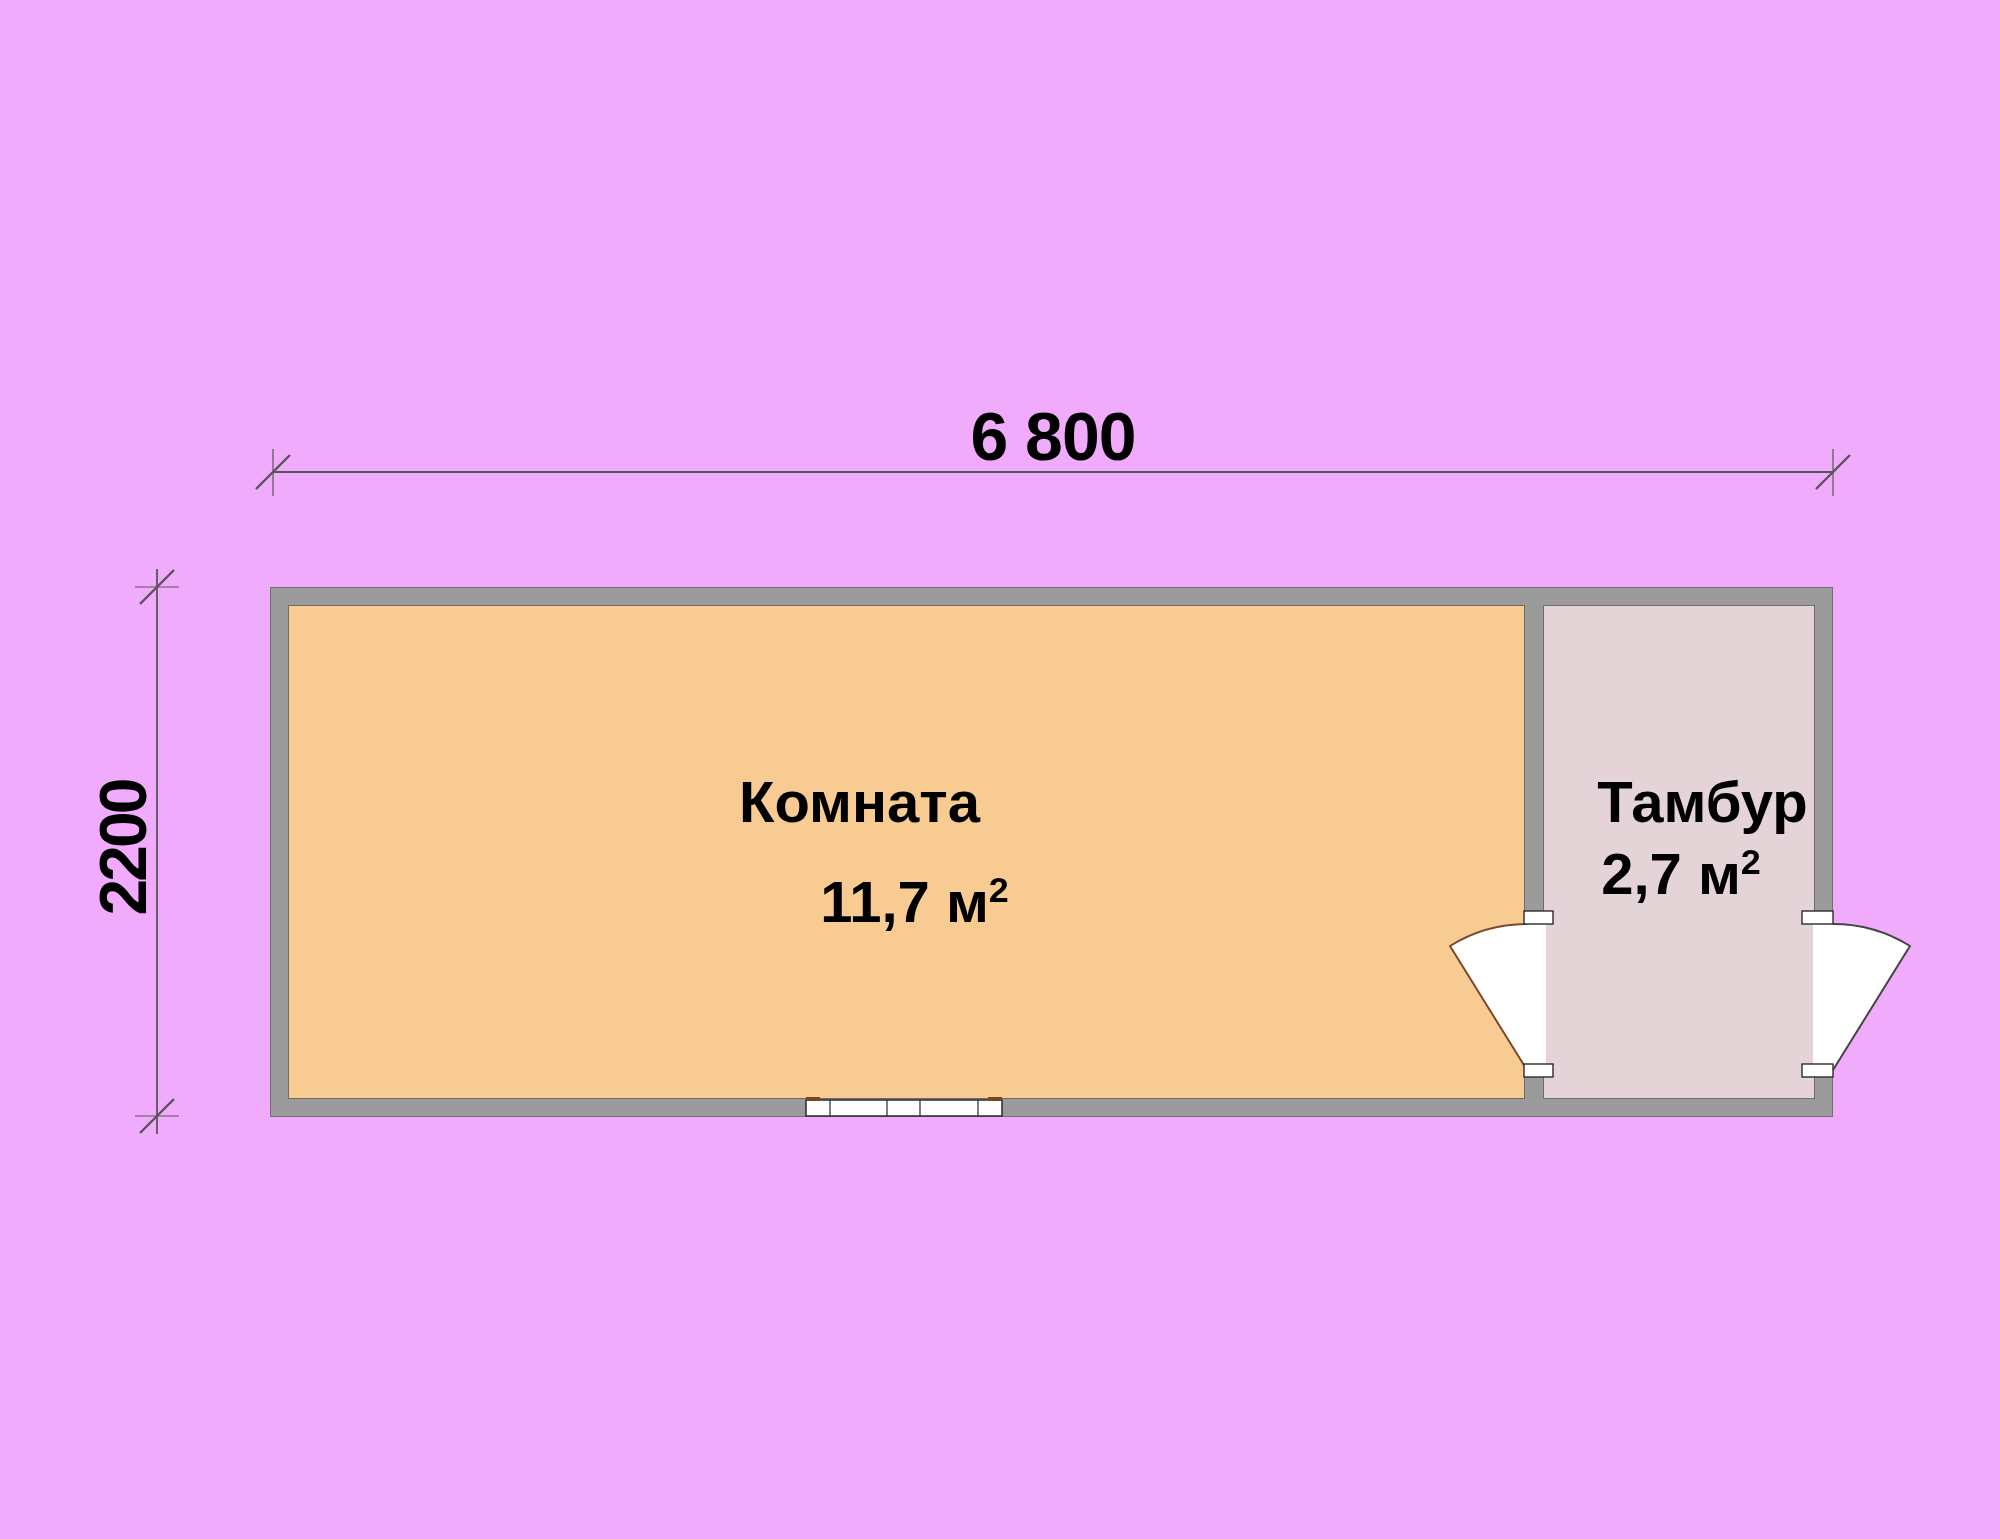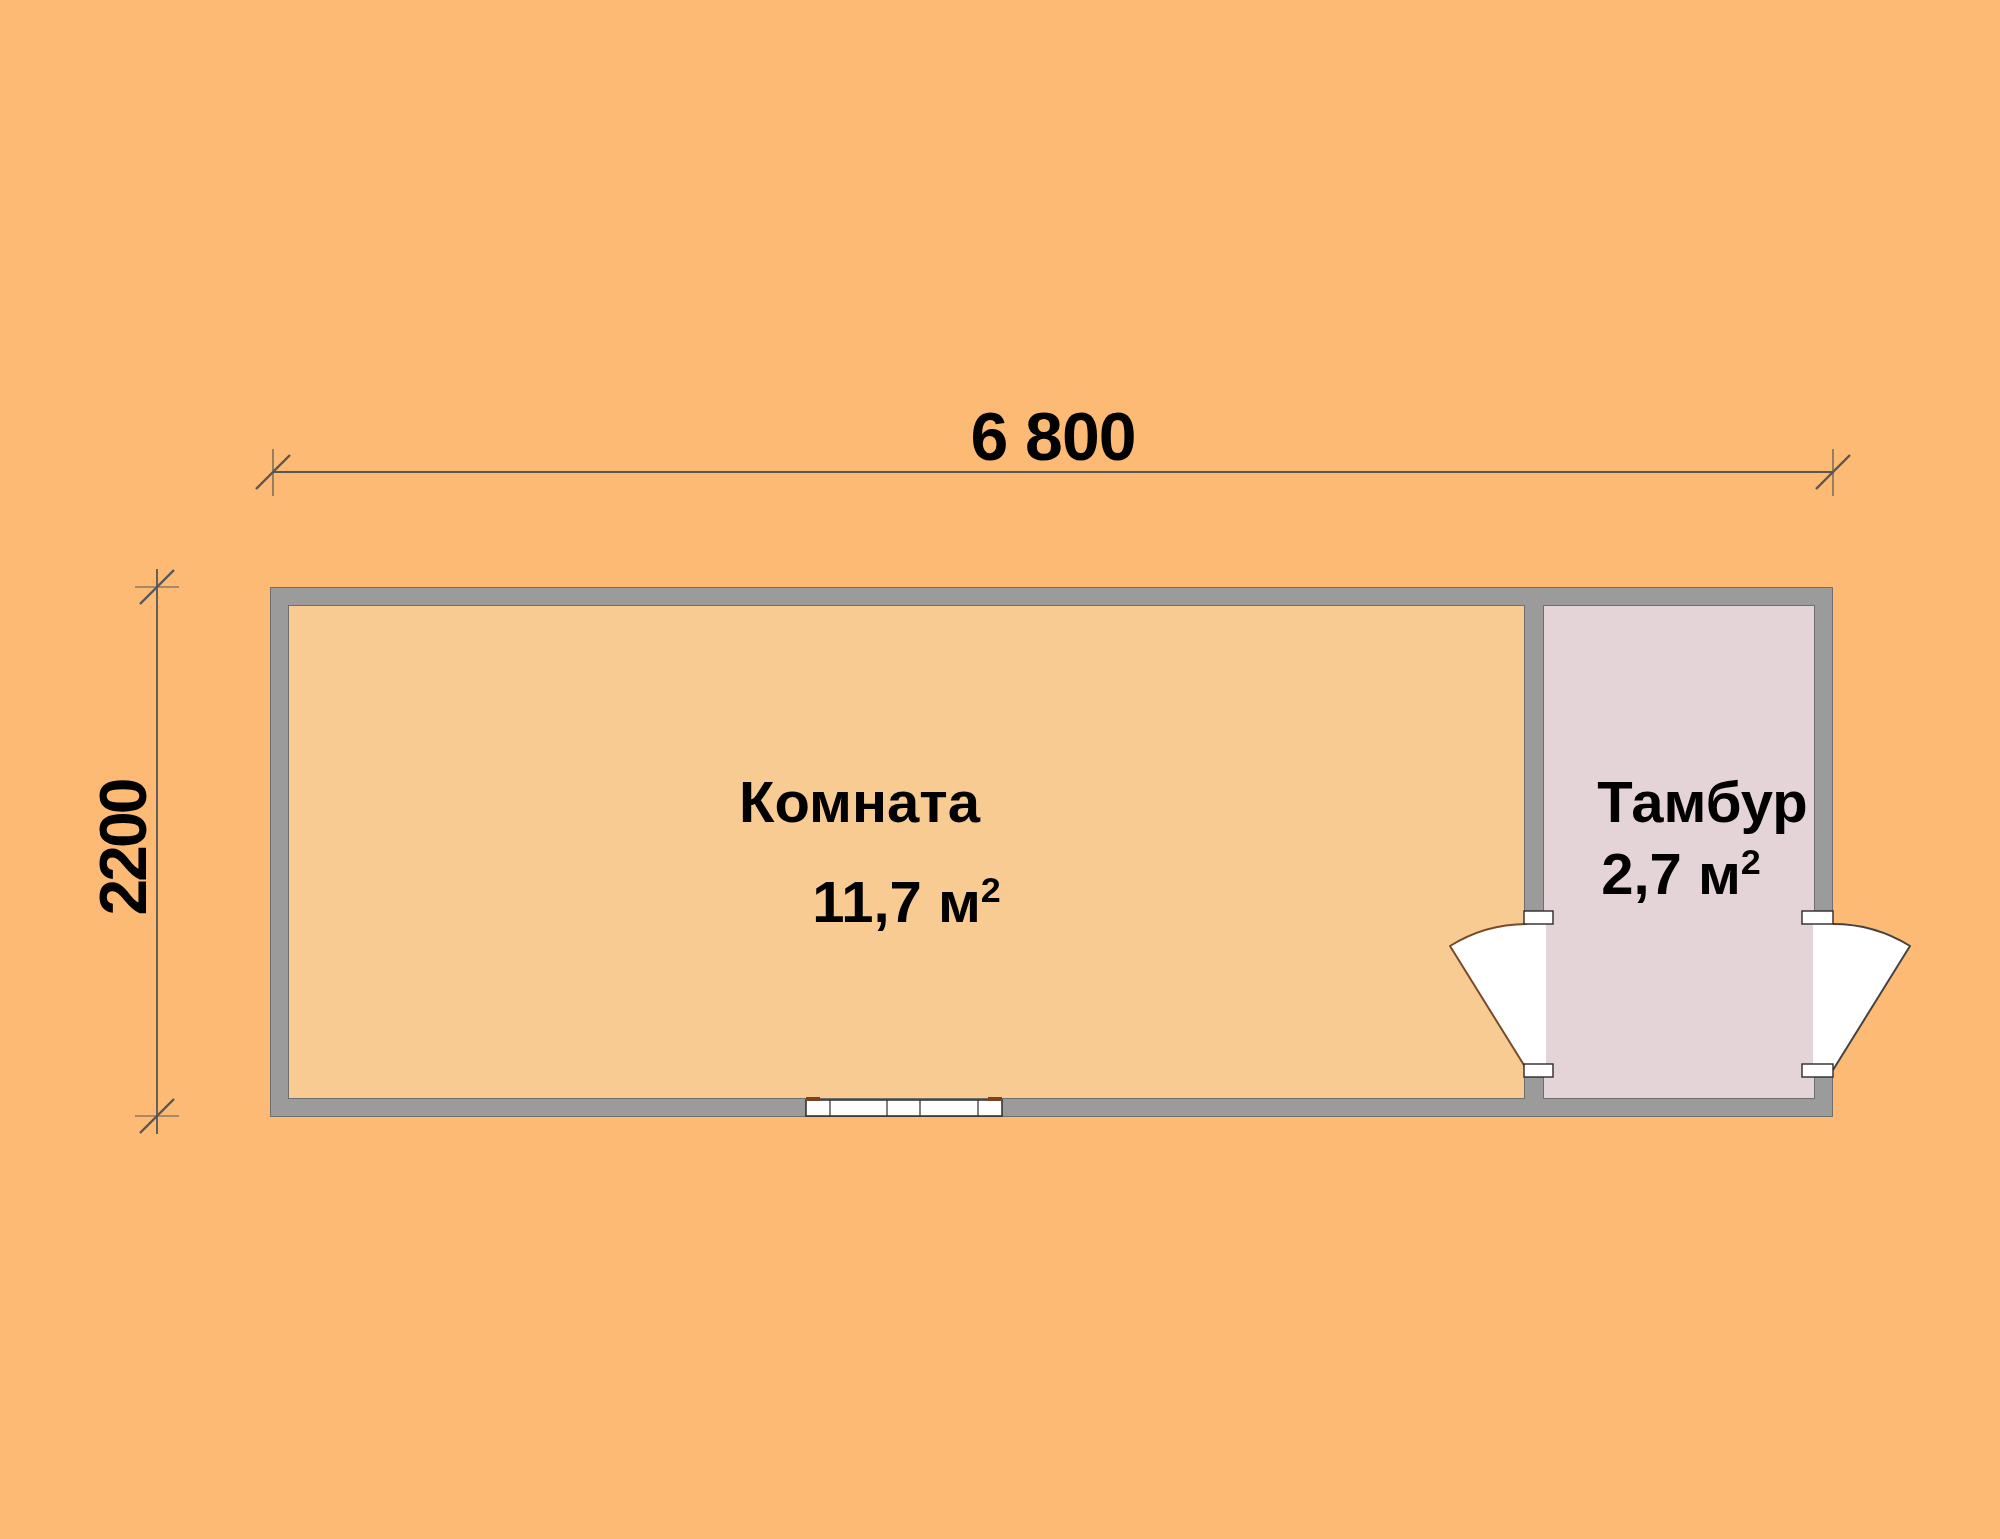--- a/index.html
+++ b/index.html
@@ -1,17 +1,17 @@
 <!DOCTYPE html>
 <html style="--room1-fill: #F8CB93; --room2-fill: #E4D3D7; --wall: #9B9B9B; --wall-edge: #6E6E6E; --dim-line: #565656; --door-interior-stroke: #7A4A2A; --door-exterior-stroke: #444444; --window-stroke: #2B2B2B; --window-accent: #7B4420; --text: #000000;"><head>
 <meta charset="utf-8">
 <style>
   html,body { margin:0; padding:0; background:#ffffff; }
   #canvas {
-    position:relative; width:2000px; height:1539px; background:#fdba74;
+    position:relative; width:2000px; height:1539px; background:#f0abfc;
     font-family:"Liberation Sans", sans-serif; overflow:hidden;
   }
   .abs { position:absolute; }
 
   
   #building {
     left:270px; top:587px; width:1563px; height:530px;
     background:var(--wall, #9B9B9B);
     border:1px solid var(--wall-edge, #6E6E6E);
     box-sizing:border-box;
@@ -20,21 +20,21 @@
     position:absolute; box-sizing:border-box;
     border:1px solid var(--wall-edge, #6E6E6E);
   }
   #room-komnata { left:288px; top:605px; width:1237px; height:494px; background:var(--room1-fill, #F8CB93); }
   #room-tambur  { left:1543px; top:605px; width:272px; height:494px; background:var(--room2-fill, #E4D3D7); }
 
   
   .room-text { position:absolute; text-align:center; font-weight:bold; color:var(--text, #000);
                font-size:58px; line-height:64px; white-space:nowrap; }
   #komnata-name { left:288px; width:1143px; top:770px; }
-  #komnata-area { left:288px; width:1237px; top:858px; }
+  #komnata-area { left:296px; width:1237px; top:858px; }
   #tambur-name  { left:1543px; width:319px; top:770px; }
   #tambur-area  { left:1543px; width:276px; top:830px; }
   .sup { font-size:0.62em; vertical-align:0.55em; }
 
   
   #dim-width-label {
     left:853px; top:404px; width:400px; text-align:center;
     font-size:68px; line-height:64px; font-weight:bold; letter-spacing:-1px; color:var(--text, #000);
   }
   #dim-height-label {

